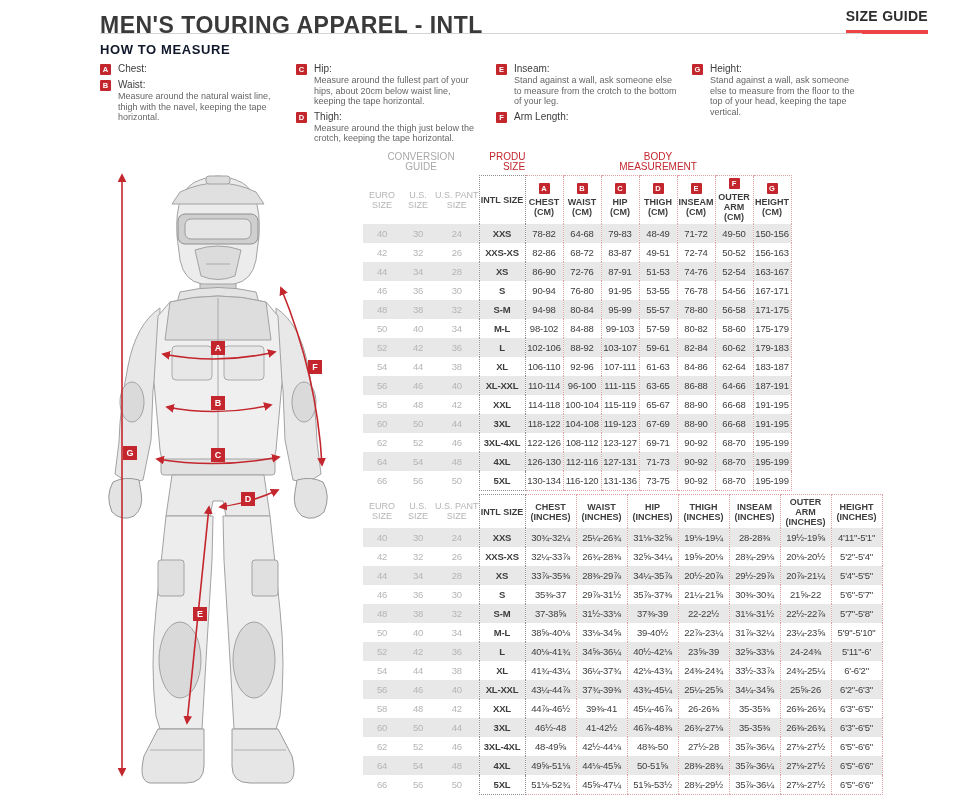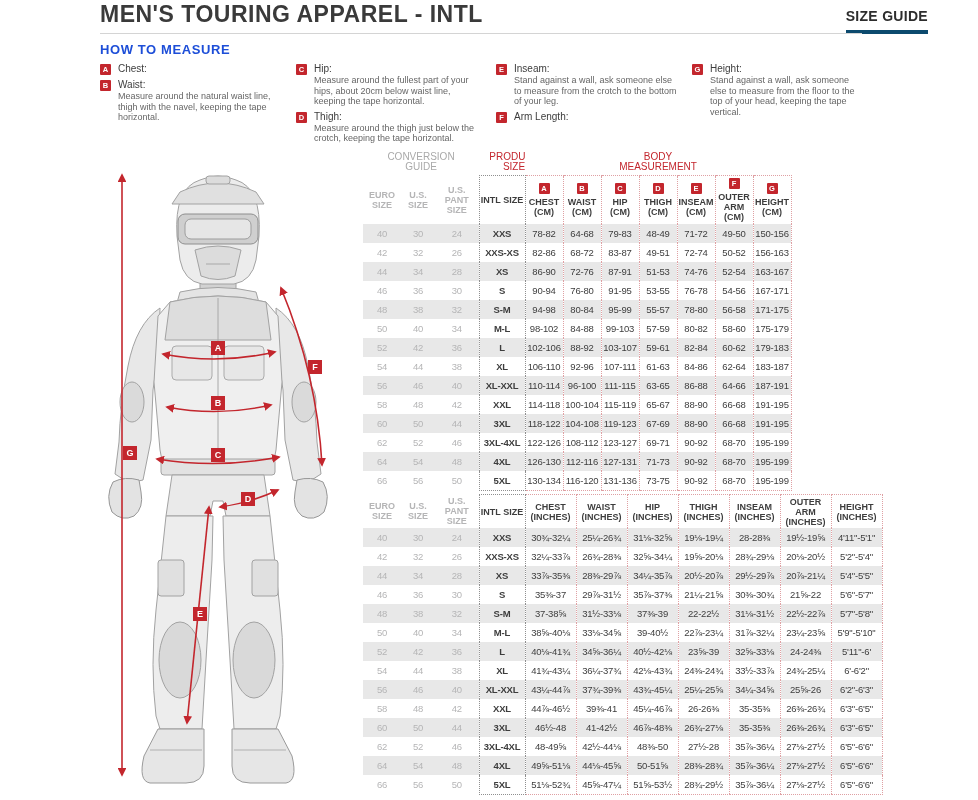--- a/index.html
+++ b/index.html
@@ -1,23 +1,23 @@
 <!DOCTYPE html>
 <html><head>
 <meta charset="utf-8">
 <style>
   html,body{margin:0;padding:0;background:#fff;}
   .page{position:relative;width:978px;height:800px;background:#fff;overflow:hidden;
         font-family:"Liberation Sans","DejaVu Sans",sans-serif;color:#3d3d3d;}
   
-  .title{position:absolute;left:100px;top:1px;font-size:23px;font-weight:bold;color:#3a3a3a;letter-spacing:.5px;}
+  .title{position:absolute;left:100px;top:12px;font-size:23px;font-weight:bold;color:#3a3a3a;letter-spacing:.5px;}
   .size-guide{position:absolute;right:50px;top:8px;font-size:14px;font-weight:bold;color:#2d2d2d;
-              padding-bottom:6px;border-bottom:4px solid #0c4a6e;letter-spacing:.3px;cursor:pointer;}
+              padding-bottom:6px;border-bottom:4px solid #ef4444;letter-spacing:.3px;cursor:pointer;}
   .hdr-divider{position:absolute;left:100px;top:33px;width:762px;height:1px;background:#d4d4d4;}
-  .htm-title{position:absolute;left:100px;top:42px;font-size:13px;font-weight:bold;color:#1d4ed8;letter-spacing:.6px;}
+  .htm-title{position:absolute;left:100px;top:42px;font-size:13px;font-weight:bold;color:#0f172a;letter-spacing:.6px;}
   
   .measure-grid{position:absolute;left:100px;top:63px;display:flex;}
   .m-col{box-sizing:border-box;padding-right:14px;}
   .m-col1{width:196px}.m-col2{width:200px}.m-col3{width:196px}.m-col4{width:190px}
   .m-item{position:relative;padding-left:18px;margin-bottom:4px;}
   .m-badge{position:absolute;left:0;top:1px;width:11px;height:11px;background:#c3262d;color:#fff;
            font-size:7.5px;font-weight:bold;text-align:center;line-height:11px;border-radius:1px;}
   .m-label{font-size:10px;font-weight:normal;color:#3c3c3c;line-height:12px;}
   .m-text{font-size:9px;line-height:10.5px;color:#666;}
   
@@ -31,21 +31,21 @@
   .sz tbody td.c-conv{color:#b5b5b6;}
   .sz tbody td.c-intl{font-weight:bold;}
   .sz tbody tr:nth-child(odd){background:#e8e8e8;}
   .t-top th{height:26px;font-size:10px;font-weight:normal;vertical-align:bottom;padding-bottom:3px;}
   .h-conv{color:#a9a9a9;}
   .h-prod,.h-body{color:#c3262d;}
   .h-conv span,.h-prod span,.h-body span{display:inline-block;width:70px;line-height:10.5px;}
   .h-body span{width:94px;}
   .t-sub th{height:48px;font-size:9px;line-height:10px;}
   .inch .t-sub th{height:33px;}
-  .h-gray{color:#b5b5b6;font-weight:bold;vertical-align:bottom;padding-bottom:4px;}
+  .h-gray{color:#b5b5b6;font-weight:normal;vertical-align:bottom;padding-bottom:4px;}
   .h-intl{font-weight:bold;color:#3d3d3d;}
   .h-val{font-weight:bold;color:#3d3d3d;vertical-align:middle;}
   .h-badge{display:block;width:11px;height:11px;margin:0 auto 3px auto;background:#c3262d;color:#fff;
            font-size:7.5px;font-weight:bold;line-height:11px;border-radius:1px;}
   
   .c-intl{border-left:1px dotted #8f8f8f;border-right:1px dotted #8f8f8f;}
   .c-val{border-left:1px dotted #dfa0a3;}
   .c-val:last-child{border-right:1px dotted #dfa0a3;}
   .t-sub th.c-intl{border-top:1px dotted #8f8f8f;}
   .t-sub th.c-val{border-top:1px dotted #dfa0a3;}

